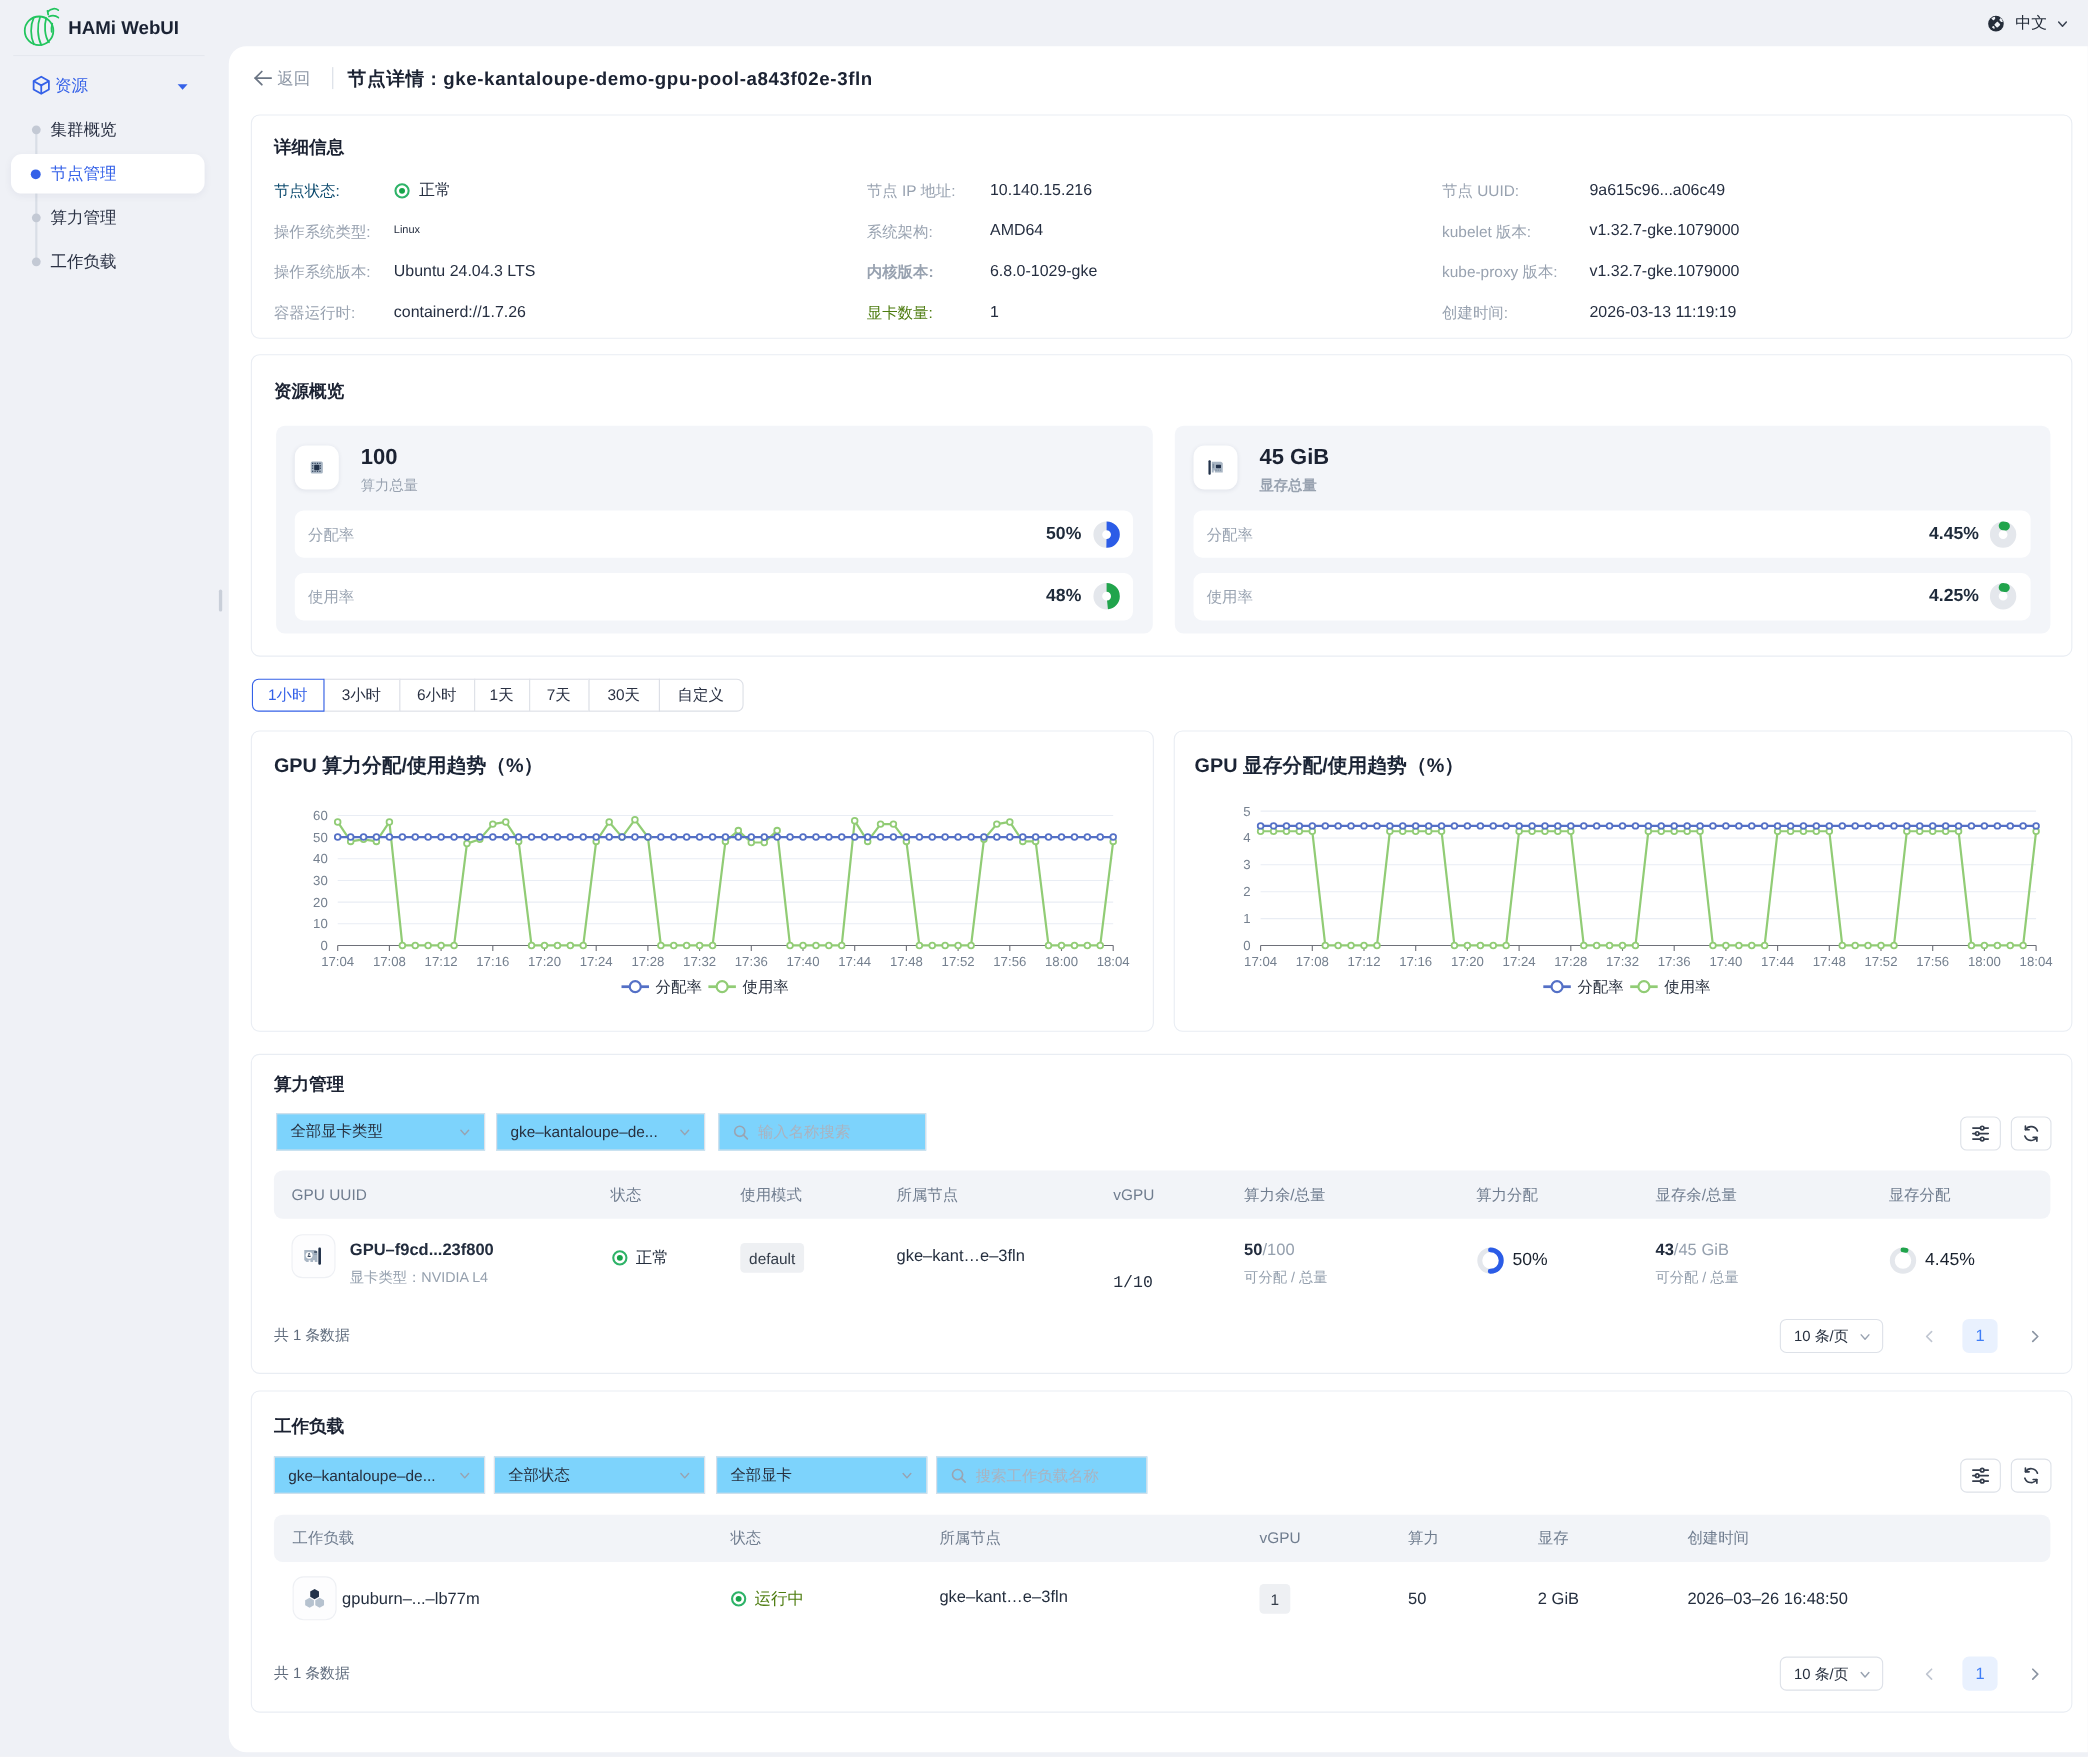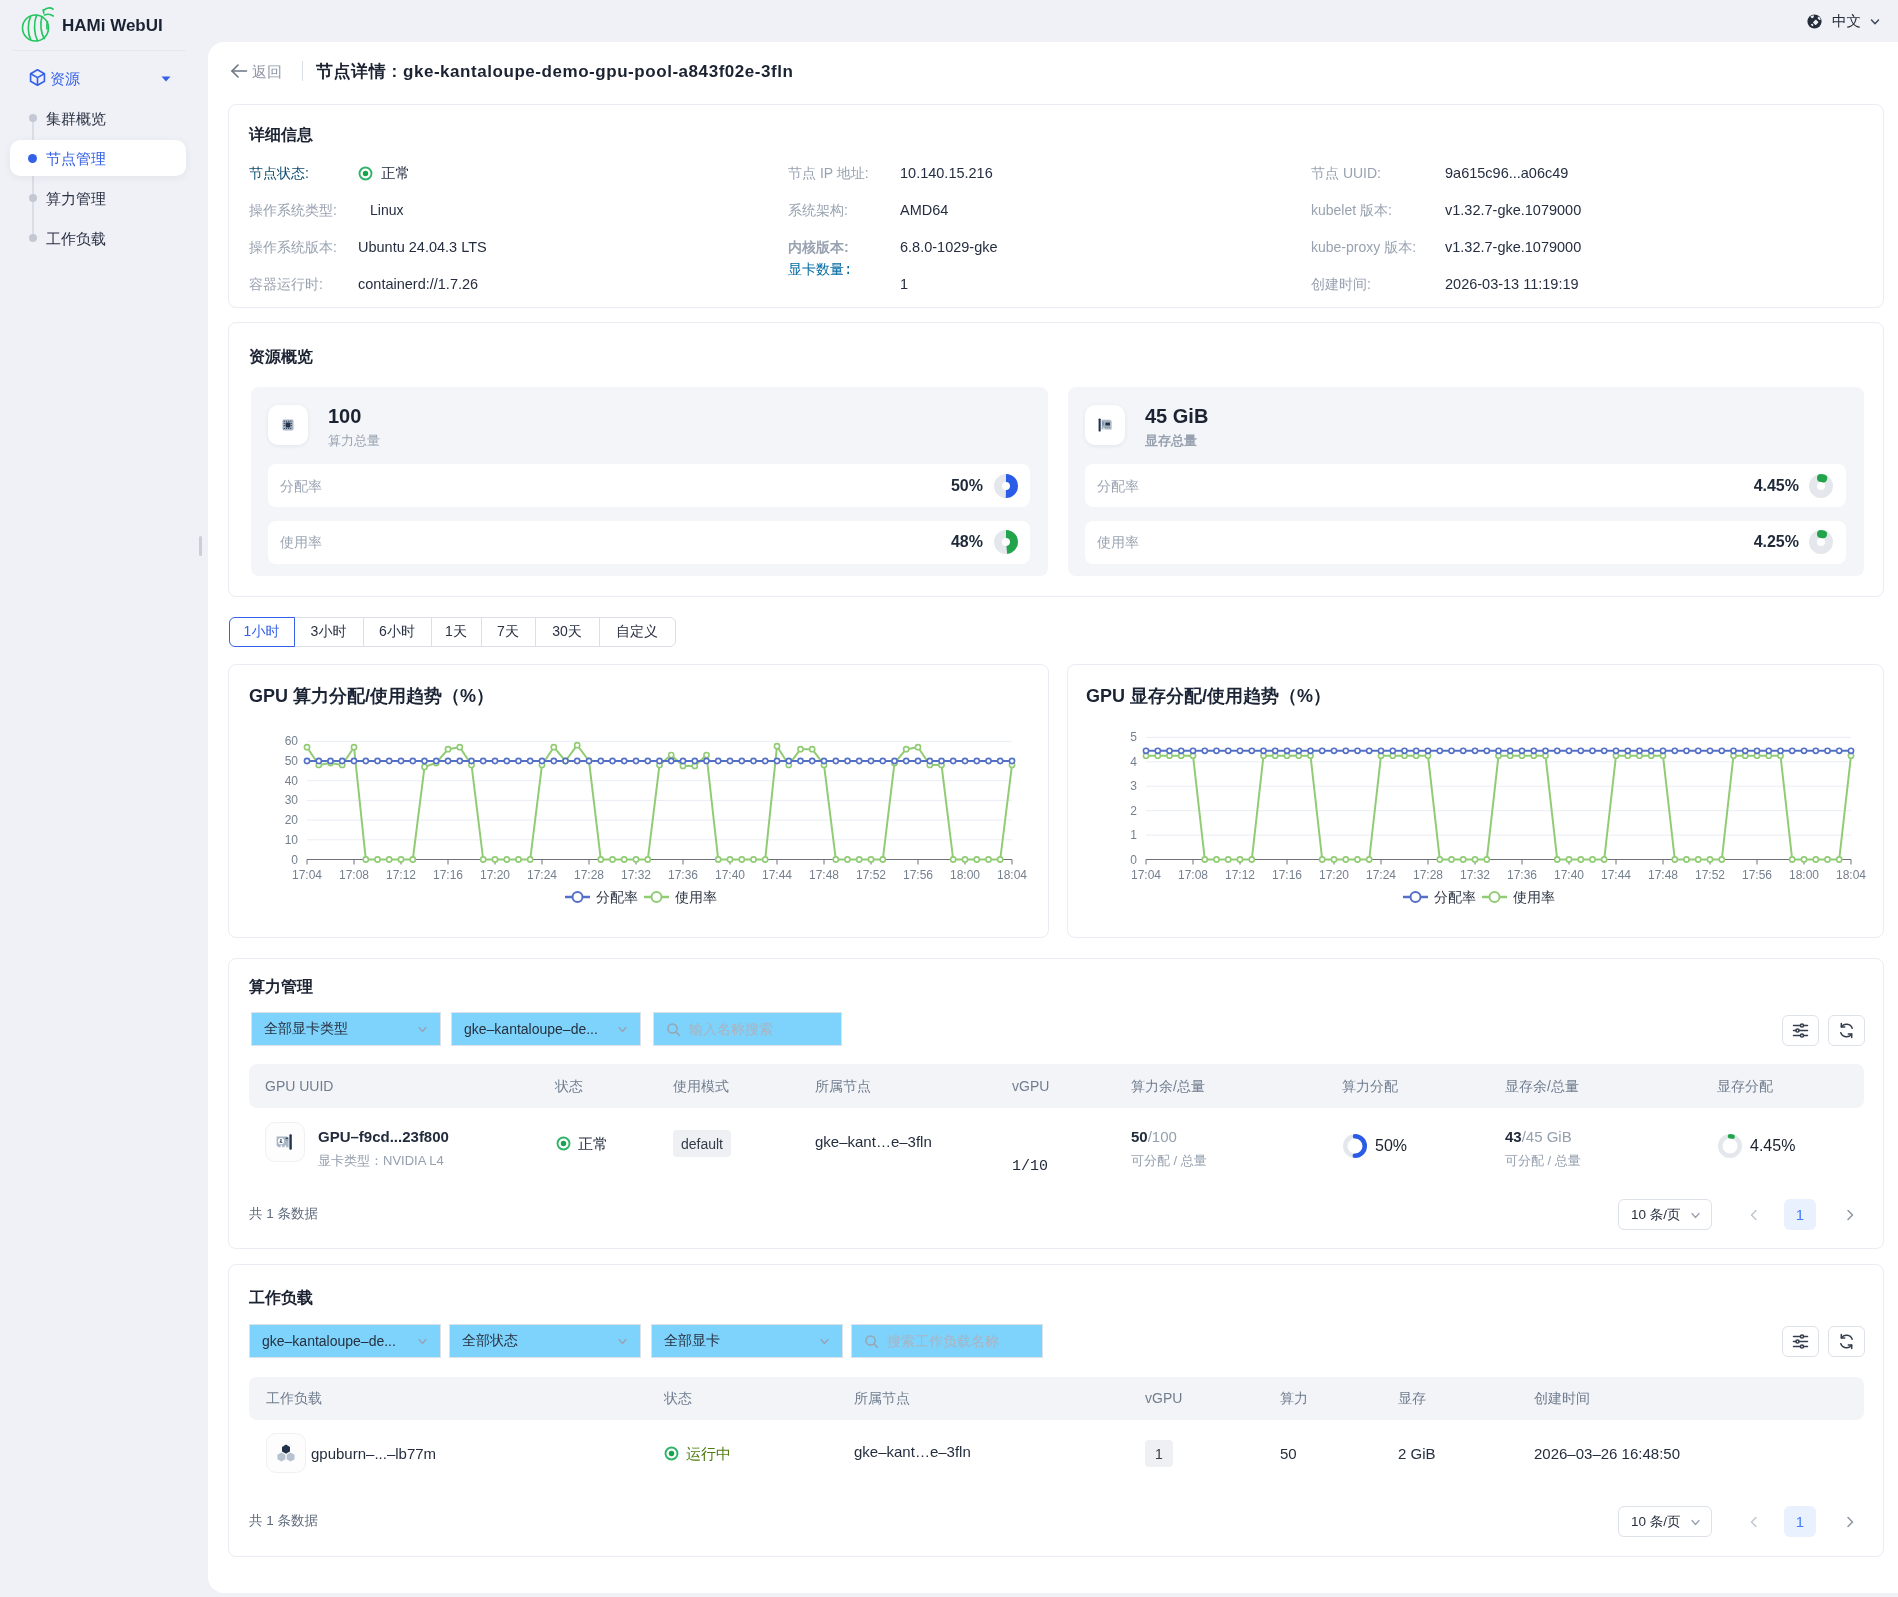--- a/index.html
+++ b/index.html
@@ -60,37 +60,37 @@
       <path d="M8 2 L2 8 L8 14"></path>
     </g>
   </svg>
 <div style="position:absolute;left:252px;top:60.5px;font-size:15px;color:#8d97a5;font-weight:400;line-height:21px;white-space:nowrap;">返回</div>
 <div class="abs" style="left:302px;top:61px;width:1px;height:20px;background:#d8dde5"></div>
 <div style="position:absolute;left:316px;top:59.5px;font-size:17px;color:#1b2232;font-weight:600;line-height:23px;white-space:nowrap;letter-spacing:0.55px">节点详情 : gke-kantaloupe-demo-gpu-pool-a843f02e-3fln</div>
 <div class="card" style="left:228px;top:104px;width:1656px;height:204px"></div>
 <div style="position:absolute;left:249px;top:124.0px;font-size:16px;color:#1b2232;font-weight:700;line-height:22px;white-space:nowrap;">详细信息</div>
 <div style="position:absolute;left:249px;top:163.0px;font-size:14px;color:#0c4a6e;font-weight:400;line-height:20px;white-space:nowrap;">节点状态:</div>
 <div style="position:absolute;left:249px;top:200.0px;font-size:14px;color:#98a2b0;font-weight:400;line-height:20px;white-space:nowrap;">操作系统类型:</div>
-<div style="position:absolute;left:358px;top:199.8px;font-size:14px;color:#252e40;font-weight:400;line-height:20.5px;white-space:nowrap;margin-left:12px;">Linux</div>
+<div style="position:absolute;left:358px;top:199.8px;font-size:10px;color:#252e40;font-weight:400;line-height:20.5px;white-space:nowrap;">Linux</div>
 <div style="position:absolute;left:249px;top:237.0px;font-size:14px;color:#98a2b0;font-weight:400;line-height:20px;white-space:nowrap;">操作系统版本:</div>
 <div style="position:absolute;left:358px;top:236.8px;font-size:14.5px;color:#252e40;font-weight:400;line-height:20.5px;white-space:nowrap;">Ubuntu 24.04.3 LTS</div>
 <div style="position:absolute;left:249px;top:274.0px;font-size:14px;color:#98a2b0;font-weight:400;line-height:20px;white-space:nowrap;">容器运行时:</div>
 <div style="position:absolute;left:358px;top:273.8px;font-size:14.5px;color:#252e40;font-weight:400;line-height:20.5px;white-space:nowrap;">containerd://1.7.26</div>
 <svg width="15" height="15" style="position:absolute;left:358px;top:165.5px" viewBox="0 0 15 15">
     <circle cx="7.5" cy="7.5" r="6" fill="none" stroke="#2eb368" stroke-width="1.9"></circle>
     <circle cx="7.5" cy="7.5" r="2.7" fill="#17a34a"></circle>
   </svg>
 <div style="position:absolute;left:381px;top:162.8px;font-size:14.5px;color:#252e40;font-weight:400;line-height:20.5px;white-space:nowrap;">正常</div>
 <div style="position:absolute;left:788px;top:163.0px;font-size:14px;color:#98a2b0;font-weight:400;line-height:20px;white-space:nowrap;">节点 IP 地址:</div>
 <div style="position:absolute;left:900px;top:162.8px;font-size:14.5px;color:#252e40;font-weight:400;line-height:20.5px;white-space:nowrap;">10.140.15.216</div>
 <div style="position:absolute;left:788px;top:200.0px;font-size:14px;color:#98a2b0;font-weight:400;line-height:20px;white-space:nowrap;">系统架构:</div>
 <div style="position:absolute;left:900px;top:199.8px;font-size:14.5px;color:#252e40;font-weight:400;line-height:20.5px;white-space:nowrap;">AMD64</div>
 <div style="position:absolute;left:788px;top:237.0px;font-size:14px;color:#98a2b0;font-weight:700;line-height:20px;white-space:nowrap;">内核版本:</div>
 <div style="position:absolute;left:900px;top:236.8px;font-size:14.5px;color:#252e40;font-weight:400;line-height:20.5px;white-space:nowrap;">6.8.0-1029-gke</div>
-<div style="position:absolute;left:788px;top:260px;font-size:14px;color:#0369a1;font-weight:400;line-height:20px;white-space:nowrap;font-family:Liberation Mono, monospace;">显卡数量:</div>
+<div style="position:absolute;left:788px;top:274.0px;font-size:14px;color:#4d7c0f;font-weight:400;line-height:20px;white-space:nowrap;">显卡数量:</div>
 <div style="position:absolute;left:900px;top:273.8px;font-size:14.5px;color:#252e40;font-weight:400;line-height:20.5px;white-space:nowrap;">1</div>
 <div style="position:absolute;left:1311px;top:163.0px;font-size:14px;color:#98a2b0;font-weight:400;line-height:20px;white-space:nowrap;">节点 UUID:</div>
 <div style="position:absolute;left:1445px;top:162.8px;font-size:14.5px;color:#252e40;font-weight:400;line-height:20.5px;white-space:nowrap;">9a615c96...a06c49</div>
 <div style="position:absolute;left:1311px;top:200.0px;font-size:14px;color:#98a2b0;font-weight:400;line-height:20px;white-space:nowrap;">kubelet 版本:</div>
 <div style="position:absolute;left:1445px;top:199.8px;font-size:14.5px;color:#252e40;font-weight:400;line-height:20.5px;white-space:nowrap;">v1.32.7-gke.1079000</div>
 <div style="position:absolute;left:1311px;top:237.0px;font-size:14px;color:#98a2b0;font-weight:400;line-height:20px;white-space:nowrap;">kube-proxy 版本:</div>
 <div style="position:absolute;left:1445px;top:236.8px;font-size:14.5px;color:#252e40;font-weight:400;line-height:20.5px;white-space:nowrap;">v1.32.7-gke.1079000</div>
 <div style="position:absolute;left:1311px;top:274.0px;font-size:14px;color:#98a2b0;font-weight:400;line-height:20px;white-space:nowrap;">创建时间:</div>
 <div style="position:absolute;left:1445px;top:273.8px;font-size:14.5px;color:#252e40;font-weight:400;line-height:20.5px;white-space:nowrap;">2026-03-13 11:19:19</div>
 <div class="card" style="left:228px;top:322px;width:1656px;height:275px"></div>

